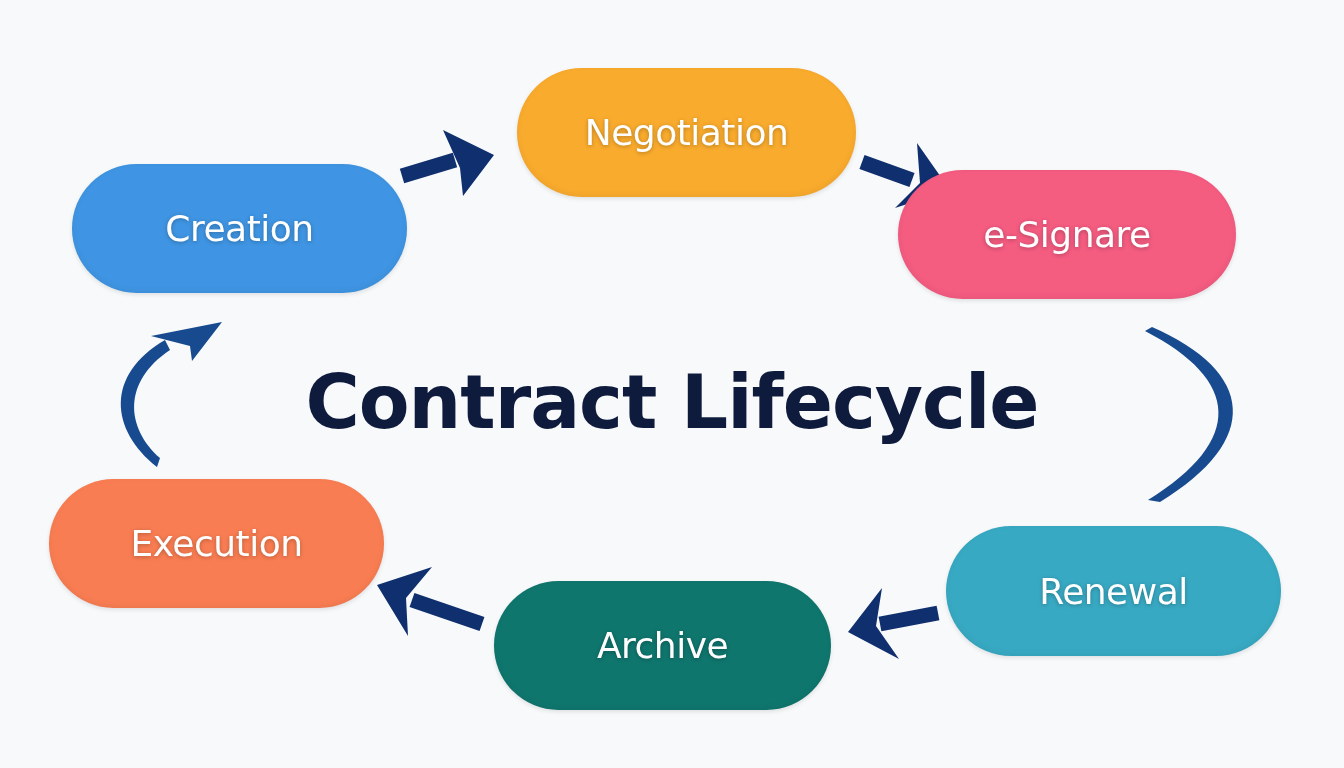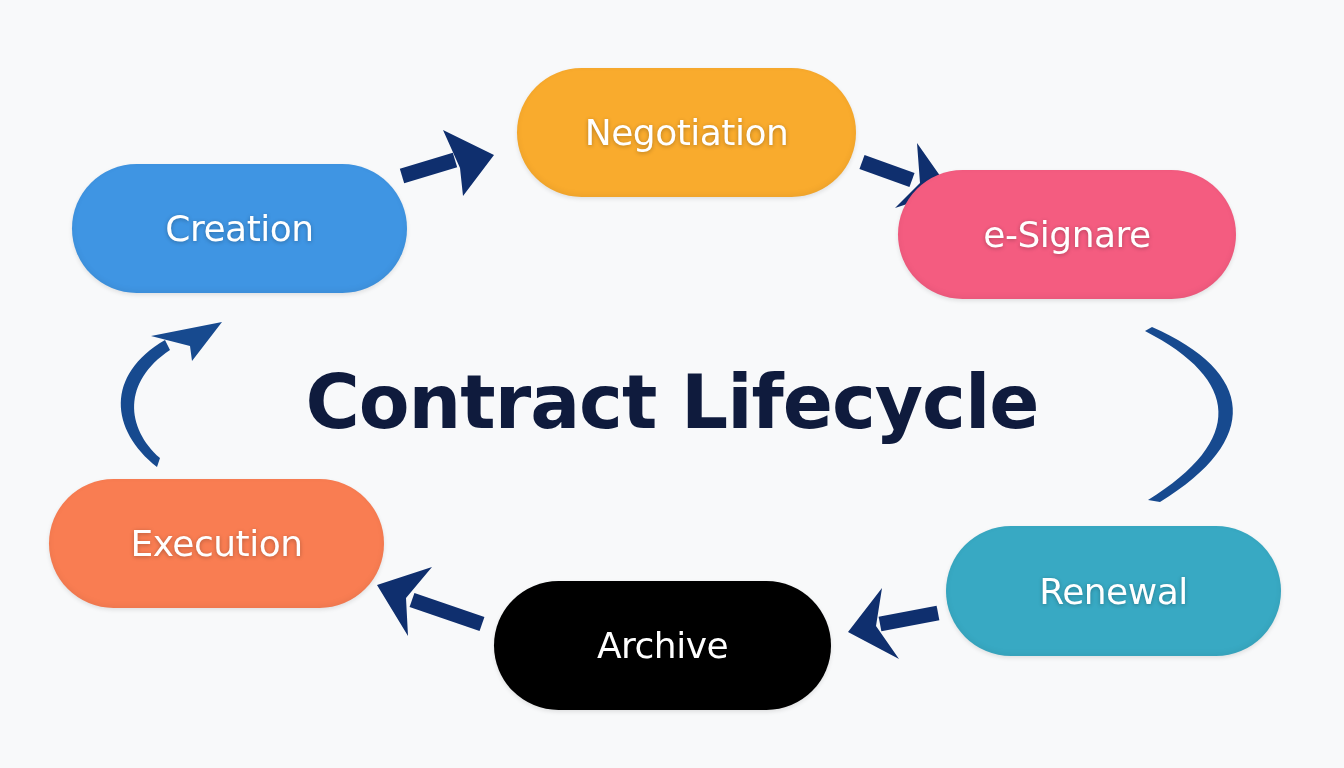--- a/index.html
+++ b/index.html
@@ -104,21 +104,21 @@
   </div>
 
   <div class="pill" style="left:898px; top:170px; width:338px; height:129px; background:#f45c80;">
     <span class="pill-label">e-Signare</span>
   </div>
 
   <div class="pill" style="left:946px; top:526px; width:335px; height:130px; background:#38a9c3;justify-content:center;">
     <span class="pill-label">Renewal</span>
   </div>
 
-  <div class="pill" style="left:494px; top:581px; width:337px; height:129px; background:#000000;">
+  <div class="pill" style="left:494px; top:581px; width:337px; height:129px; background:#0f766e;">
     <span class="pill-label">Archive</span>
   </div>
 
   <div class="pill" style="left:49px; top:479px; width:335px; height:129px; background:#f97d52;">
     <span class="pill-label">Execution</span>
   </div>
 
 </div>
 
 </body></html>

